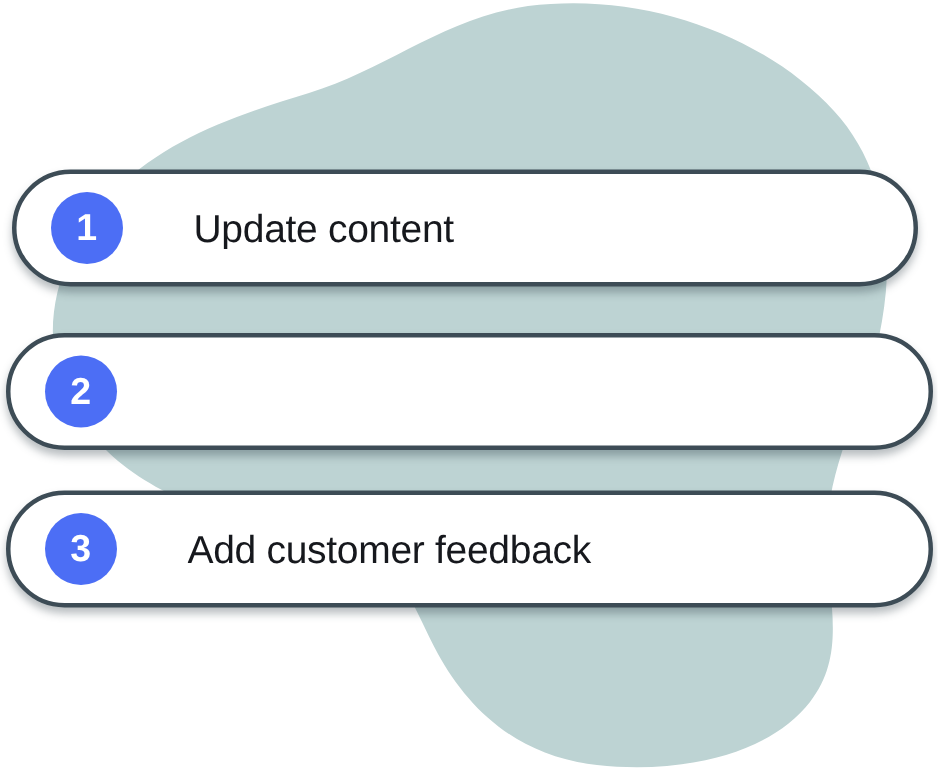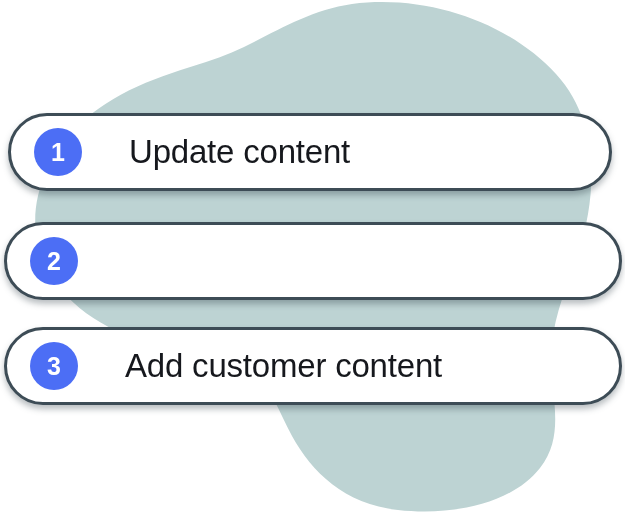--- a/index.html
+++ b/index.html
@@ -73,21 +73,21 @@
     line-height: 1;
     letter-spacing: 0.3px;
     user-select: none;
   }
 
   .task-label {
     flex: 1 1 auto;
     margin-left: 47px;
     margin-right: 24px;
     color: #16181d;
-    font-size: 33px;
+    font-size: 26px;
     font-weight: 400;
     line-height: 1.1;
     letter-spacing: -0.2px;
     white-space: nowrap;
     overflow: hidden;
     text-overflow: ellipsis;
   }
 </style>
 </head>
 <body>
@@ -118,17 +118,17 @@
       <div class="task-badge">1</div>
       <div class="task-label">Update content</div>
     </div>
 
     <div class="task-card row-2">
       <div class="task-badge">2</div>
     </div>
 
     <div class="task-card row-3">
       <div class="task-badge">3</div>
-      <div class="task-label">Add customer content</div>
+      <div class="task-label">Add customer feedback</div>
     </div>
 
   </div>
 </div>
 
 </body></html>

